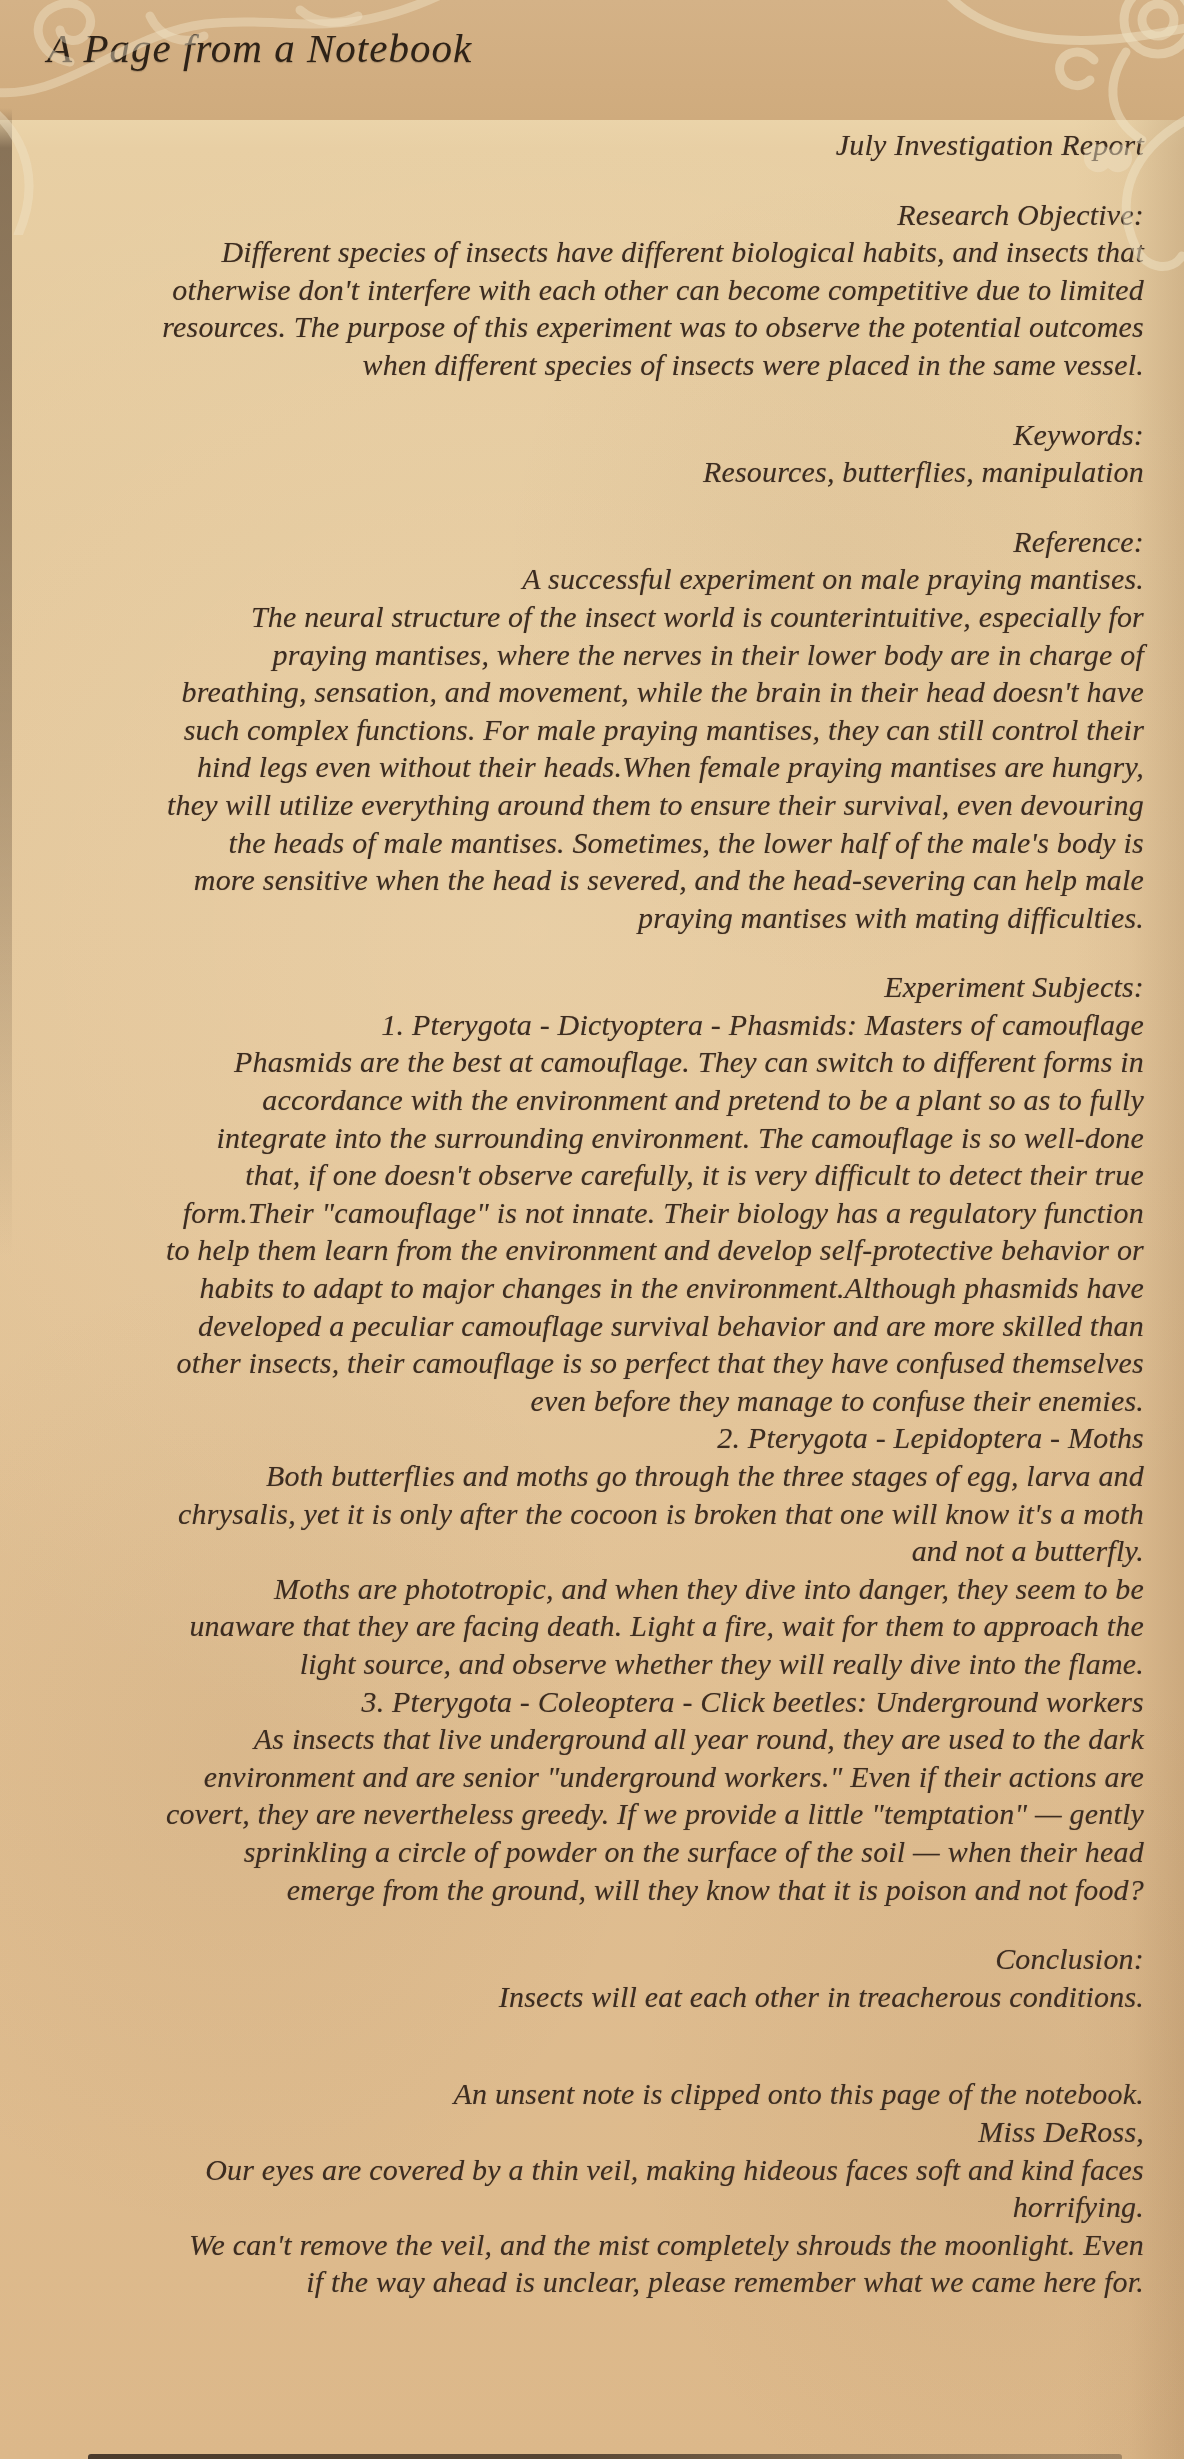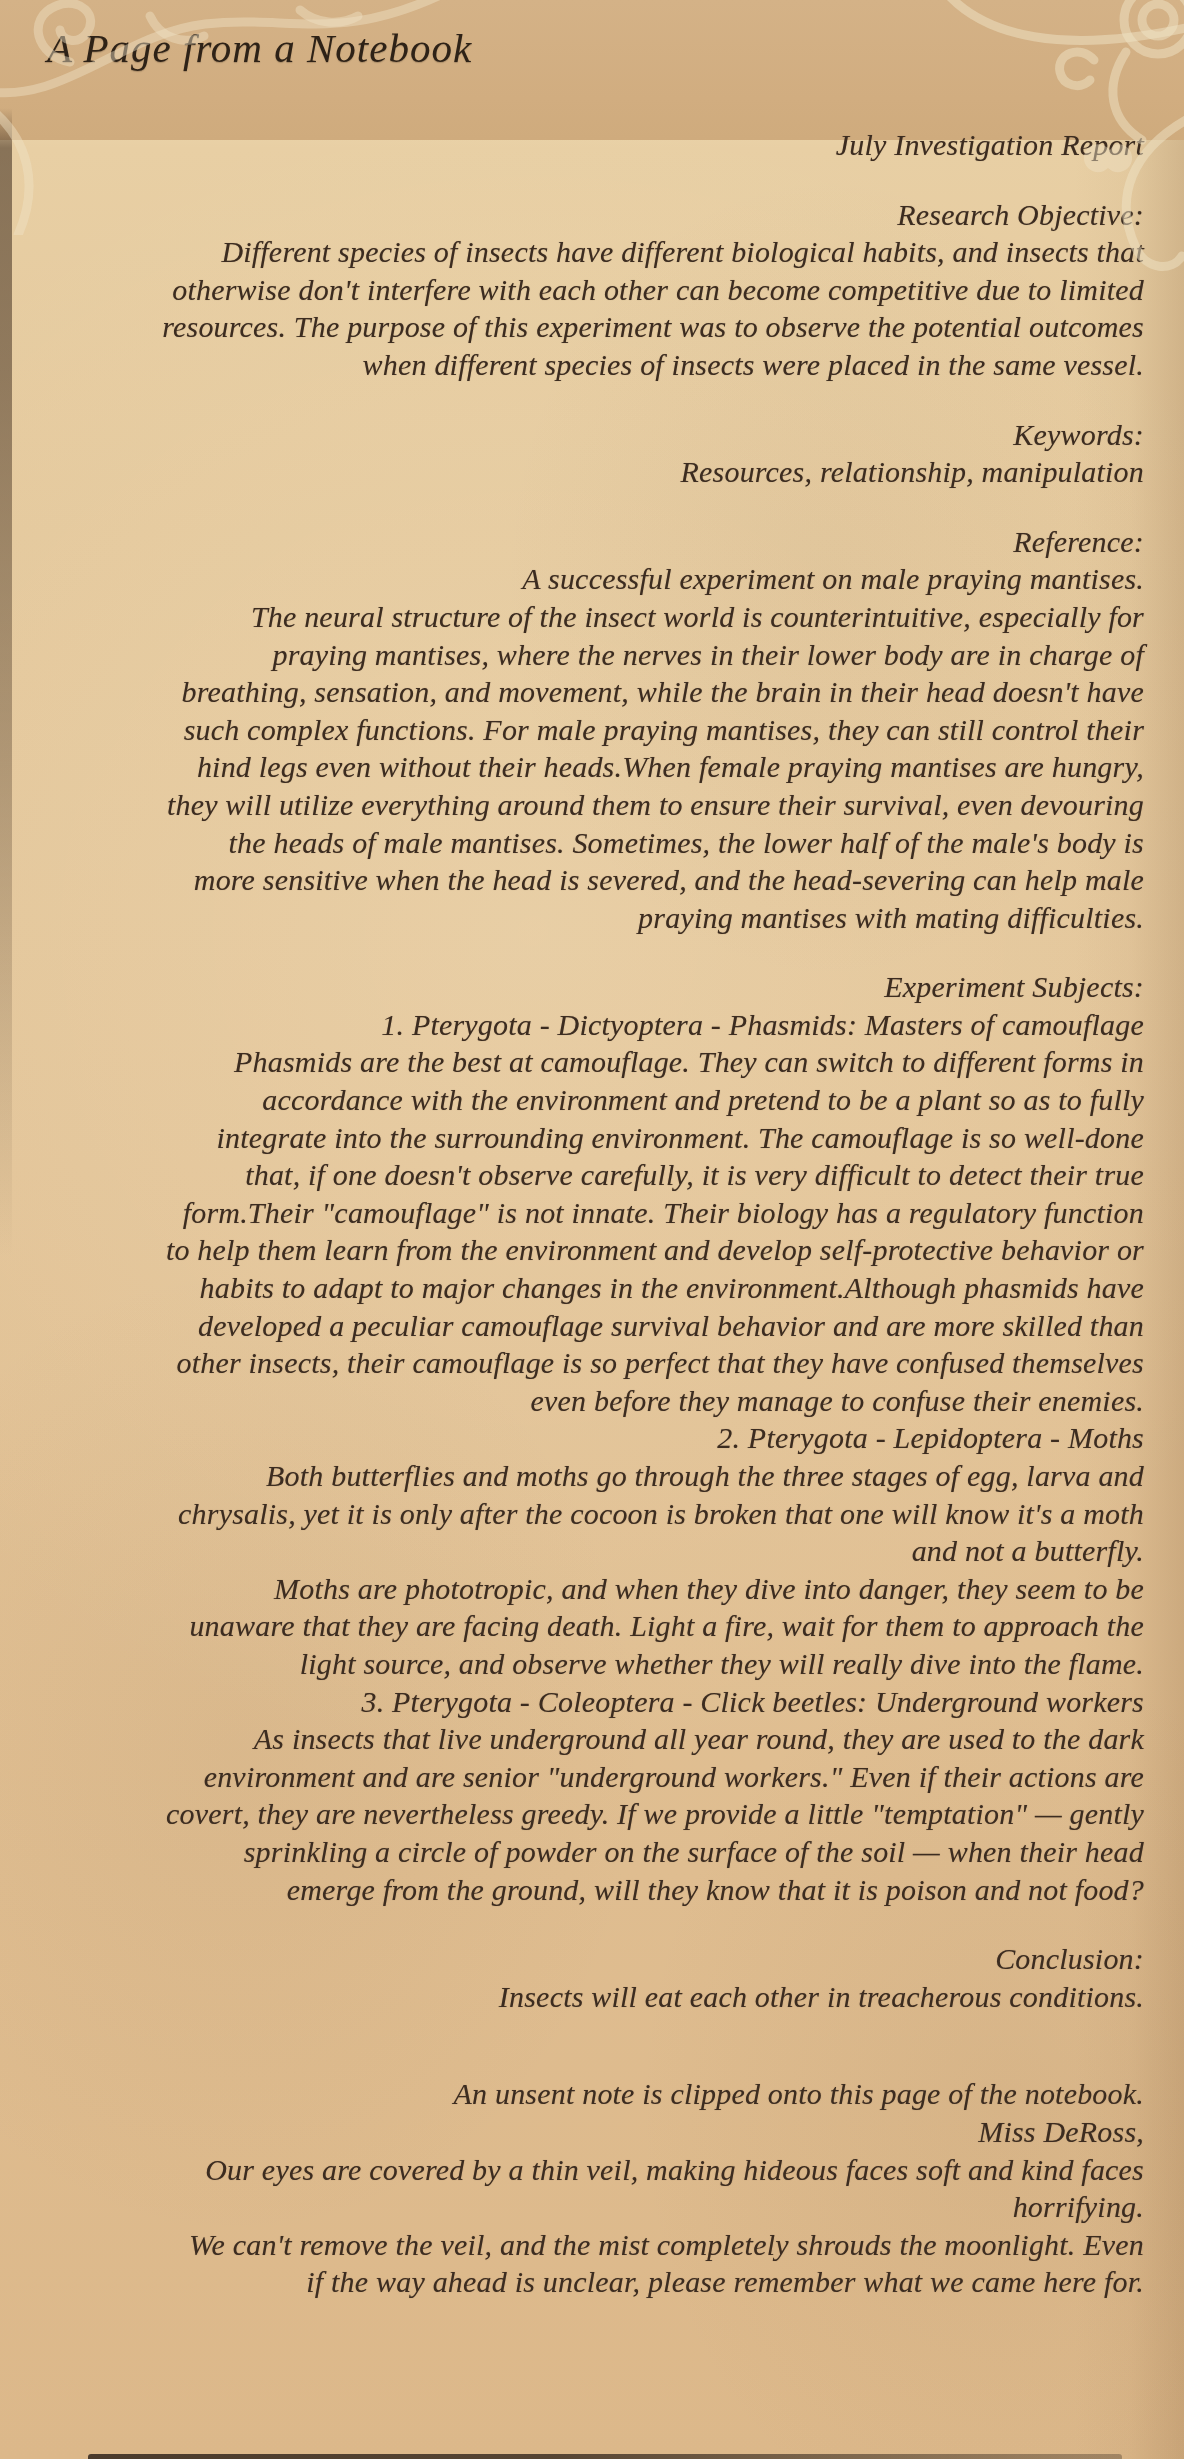--- a/index.html
+++ b/index.html
@@ -7,21 +7,21 @@
   body {
     position: relative;
     background: #d1ad80;
     font-family: "Liberation Serif", "DejaVu Serif", serif;
   }
 
   
   .banner {
     position: absolute;
     left: 0; top: 0; right: 0;
-    height: 140px;
+    height: 120px;
     background: linear-gradient(180deg, #d4b287 0%, #d1ad80 70%, #cfab7d 100%);
     z-index: 3;
     text-decoration: underline;
   }
   .banner-title {
     position: absolute;
     left: 47px; top: 24px;
     font-style: italic;
     font-size: 41px;
     letter-spacing: 1px;
@@ -136,21 +136,21 @@
 <div class="left-edge"></div>
 
 <div class="note-body">
   <div class="section">July Investigation Report</div>
   <div class="section">Research Objective:
 Different species of insects have different biological habits, and insects that
 otherwise don't interfere with each other can become competitive due to limited
 resources. The purpose of this experiment was to observe the potential outcomes
 when different species of insects were placed in the same vessel.</div>
   <div class="section">Keywords:
-Resources, relationship, manipulation</div>
+Resources, butterflies, manipulation</div>
   <div class="section">Reference:
 A successful experiment on male praying mantises.
 The neural structure of the insect world is counterintuitive, especially for
 praying mantises, where the nerves in their lower body are in charge of
 breathing, sensation, and movement, while the brain in their head doesn't have
 such complex functions. For male praying mantises, they can still control their
 hind legs even without their heads.When female praying mantises are hungry,
 they will utilize everything around them to ensure their survival, even devouring
  the heads of male mantises. Sometimes, the lower half of the male's body is
 more sensitive when the head is severed, and the head-severing can help male

